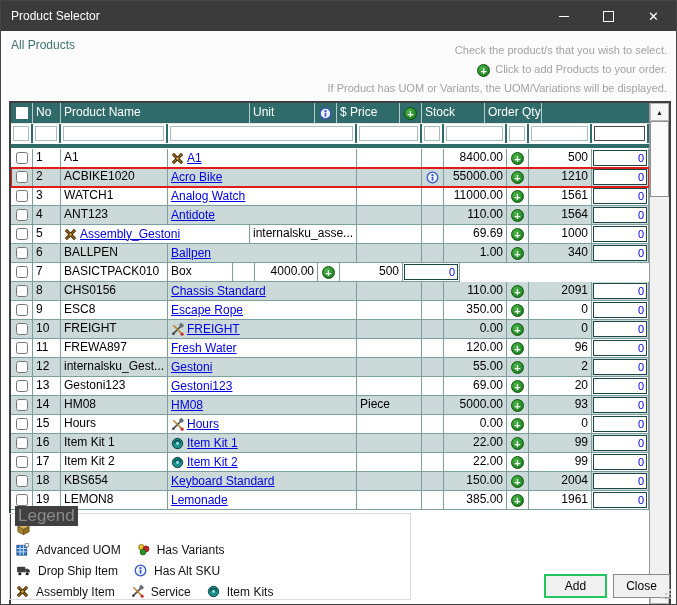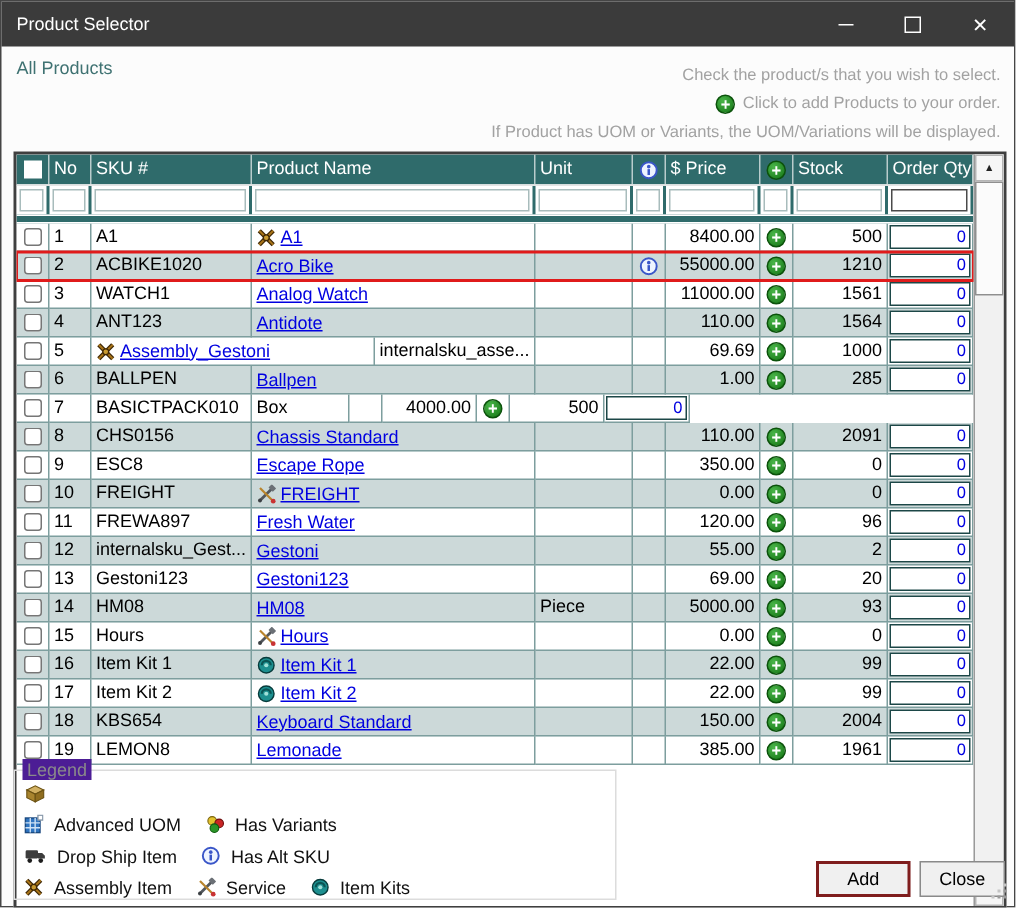--- a/index.html
+++ b/index.html
@@ -51,29 +51,29 @@
     color:#fff;font-weight:bold;font-size:11px;line-height:12px;text-align:center;box-sizing:border-box;}
   
   .vscroll{width:20px;background:#f1f1f1;border-left:1px solid #9a9a9a;box-sizing:border-box;
     display:flex;flex-direction:column;}
   .sb-btn{flex:0 0 18px;background:#f6f6f6;border:1px solid #b5b5b5;box-sizing:border-box;
     display:flex;align-items:center;justify-content:center;font-size:7px;color:#222;}
   .sb-thumb{flex:0 0 76px;background:#fbfbfb;border:1px solid #8f8f8f;box-sizing:border-box;}
   .sb-track{flex:1;}
   
   .legend{position:absolute;left:8px;top:512px;width:402px;height:87px;border:1px solid #dcdcdc;box-sizing:border-box;}
-  .legend-title{position:absolute;top:-8px;left:5px;background:#4c1d95;padding:0 3px;font-size:12px;color:#8a8a8a;}
+  .legend-title{position:absolute;top:-8px;left:5px;background:#404040;padding:0 3px;font-size:17px;color:#8a8a8a;}
   .legend-rows{padding:4px 4px 0 4px;}
   .legend-row{display:flex;align-items:center;height:21px;font-size:12px;color:#111;}
   .legend-row .icon{margin:0 7px 0 2px;}
   .legend-row .lbl{margin-right:14px;}
   
   .btn{position:absolute;top:573px;height:24px;font-size:12px;background:#f0f0f0;color:#000;
     box-sizing:border-box;font-family:"Liberation Sans",sans-serif;}
-  .btn.add{left:543px;width:63px;border:2px solid #7f1d1d;}
+  .btn.add{left:543px;width:63px;border:2px solid #22c55e;}
   .btn.closeb{left:612px;width:57px;border:1px solid #8a8a8a;}
   .grip{position:absolute;right:5px;bottom:5px;width:2px;height:2px;background:#9a9a9a;
     box-shadow:-4px 0 0 #9a9a9a,-8px 0 0 #c4c4c4,0 -4px 0 #9a9a9a,-4px -4px 0 #c4c4c4,0 -8px 0 #c4c4c4;}
 </style>
 </head>
 <body>
 
 <div class="window">
   <div class="titlebar">
     <span class="title">Product Selector</span>
@@ -102,21 +102,20 @@
     <div>If Product has UOM or Variants, the UOM/Variations will be displayed.</div>
   </div>
 
   <div class="grid">
     <div class="grid-main">
       <div class="header-row" id="header-row">
           <div class="h-cell c-flex" style="width: 22px;">
             <div class="wcheck"></div>
           </div>
           <div class="h-cell" style="width: 28px;">No</div>
-          <div class="h-cell" style="width: 107px;">SKU #</div>
           <div class="h-cell" style="width: 189px;">Product Name</div>
           <div class="h-cell" style="width: 65px;">Unit</div>
           <div class="h-cell c-flex" style="width: 22px;">
             <span class="icon">
               <svg width="13" height="13" viewBox="0 0 14 14">
                 <circle cx="7" cy="7" r="5.7" fill="#eef4ff" stroke="#3a56c8" stroke-width="1.4"></circle>
                 <circle cx="7" cy="4.4" r="1.3" fill="#3a56c8"></circle>
                 <rect x="6.1" y="6.2" width="1.8" height="4.2" fill="#3a56c8"></rect>
               </svg>
             </span>
@@ -306,21 +305,21 @@
               <a class="link">Ballpen</a>
             </div>
             <div class="cell" style="width: 65px;"></div>
             <div class="cell c-flex" style="width: 22px;"></div>
             <div class="cell r" style="width: 63px;">1.00</div>
             <div class="cell c-flex" style="width: 22px;">
               <span class="icon">
                 <span class="plusdot">+</span>
               </span>
             </div>
-            <div class="cell r" style="width: 63px;">285</div>
+            <div class="cell r" style="width: 63px;">340</div>
             <div class="cell r qtycell" style="width: 57px;">
               <input class="qty-input" value="0" style="">
             </div>
           </div>
           <div class="row">
             <div class="cell c-flex" style="width: 22px;">
               <input type="checkbox" style="">
             </div>
             <div class="cell" style="width: 28px;">7</div>
             <div class="cell" style="width: 107px;">BASICTPACK010</div>

